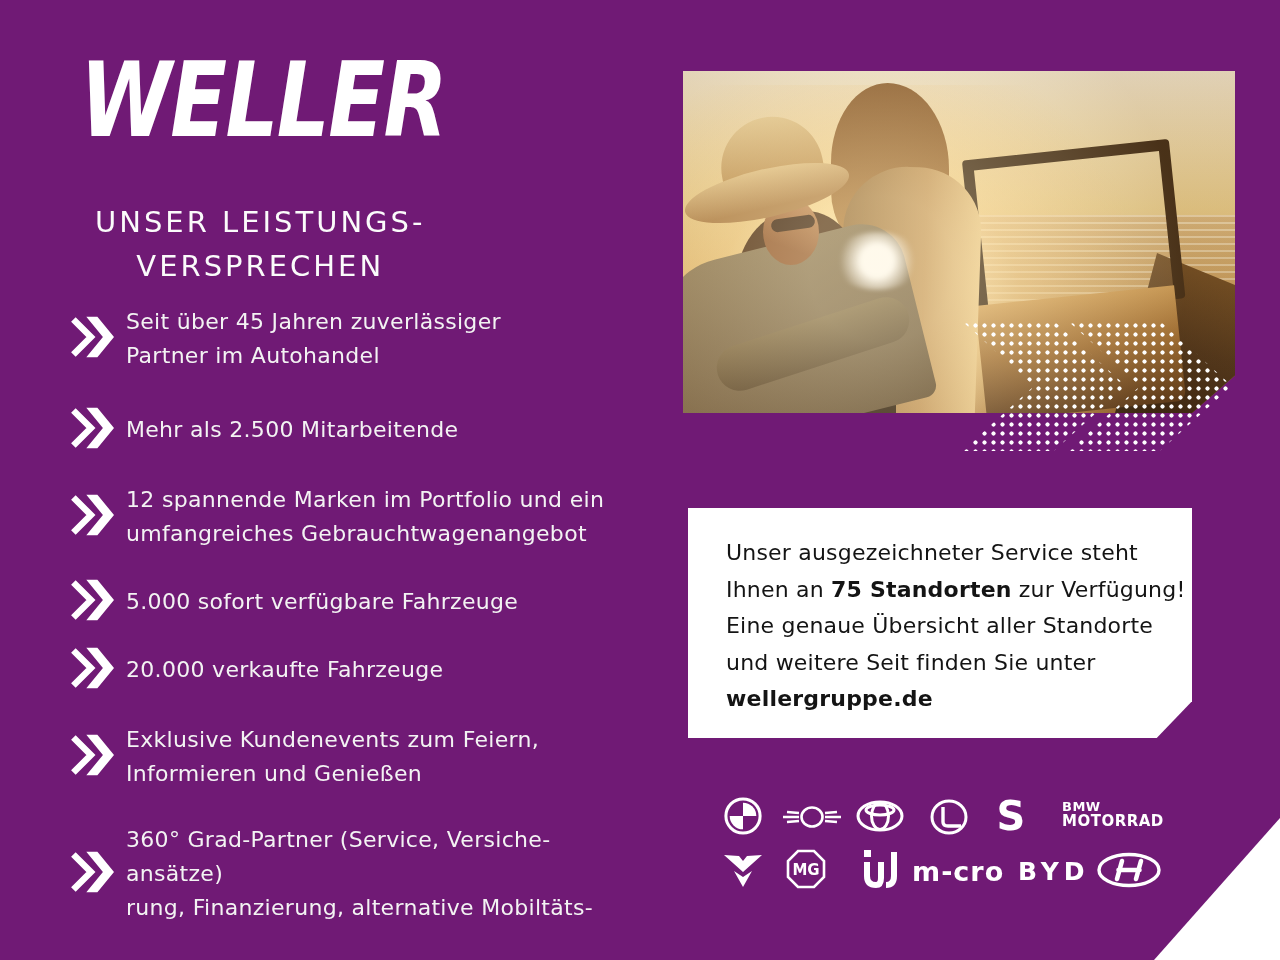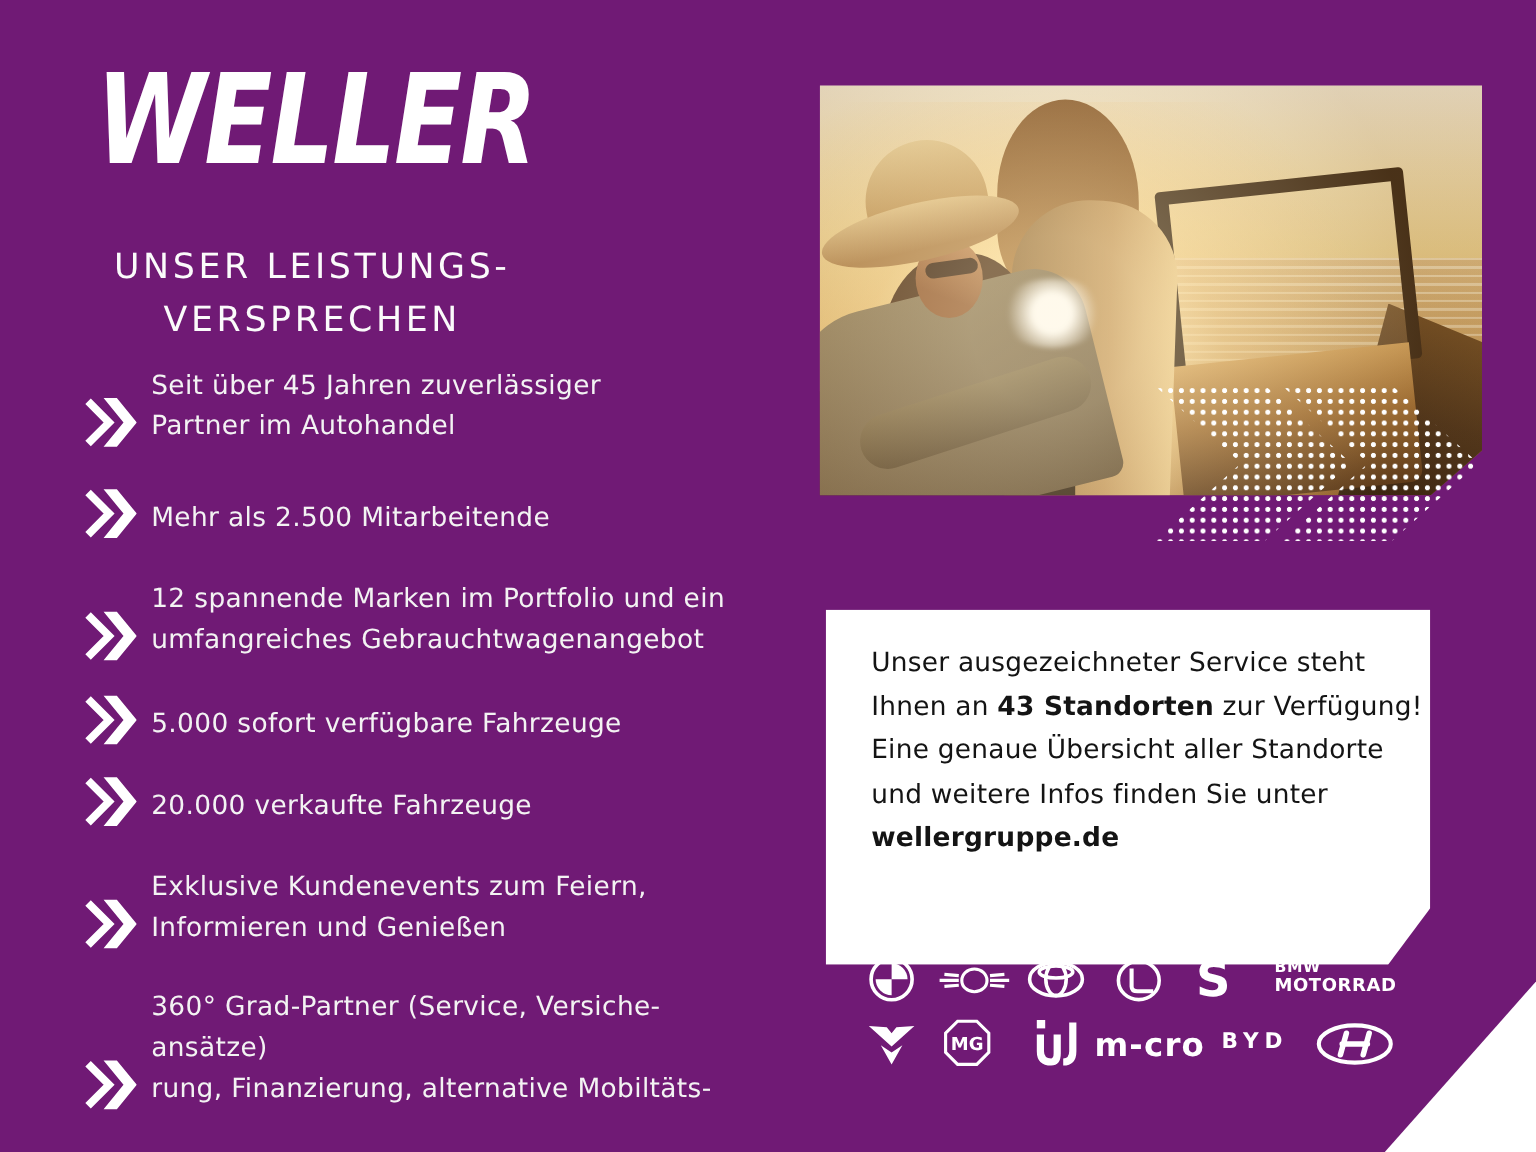--- a/index.html
+++ b/index.html
@@ -4,21 +4,21 @@
 <style>
   html,body{margin:0;padding:0;background:#000;}
   .poster{position:relative;width:1280px;height:960px;background:#701a75;overflow:hidden;
           font-family:"DejaVu Sans","Liberation Sans",sans-serif;color:#fff;}
 
   
   .weller-logo{position:absolute;left:80px;top:48px;font-size:104px;font-weight:bold;font-style:italic;
                letter-spacing:-2px;transform:scale(.8,1);transform-origin:left top;line-height:1;color:#fff;white-space:nowrap;}
   .claim{position:absolute;left:95px;top:200px;font-size:29px;letter-spacing:3px;line-height:44px;color:#fbfbfb;text-align:center;}
 
-  .promise{position:absolute;left:66px;display:flex;align-items:flex-end;}
+  .promise{position:absolute;left:66px;display:flex;align-items:center;}
   .p-icon{width:48px;height:42px;flex:0 0 48px;}
   .p-text{margin:4px 0 0 12px;font-size:22px;line-height:34px;color:#f3f3f3;letter-spacing:.3px;}
   .pr1{top:301px}.pr2{top:407px}.pr3{top:479px}.pr4{top:579px}.pr5{top:647px}.pr6{top:719px}.pr7{top:819px}
 
   
   .photo{position:absolute;left:683px;top:71px;width:552px;height:342px;overflow:hidden;
          clip-path:polygon(0 0,100% 0,100% 89%,92.2% 100%,0 100%);
          background:linear-gradient(180deg,#f7efd9 0%,#f5e4b6 20%,#f0d795 40%,#e8c47a 58%,#d2a258 78%,#8d5d2a 100%);}
   .photo *{position:absolute;}
   .sea{left:42%;top:42%;right:0;height:32%;
@@ -61,34 +61,34 @@
 
   
   .dots{position:absolute;width:164px;height:130px;
         background-image:radial-gradient(circle,#fff 1.8px,rgba(255,255,255,0) 2.4px);
         background-size:9px 9px;
         clip-path:polygon(0 0,56% 0,100% 50%,56% 100%,0 100%,44% 50%);}
   .dots1{left:962px;top:321px;}
   .dots2{left:1068px;top:321px;}
 
   
-  .service-box{position:absolute;left:688px;top:508px;width:504px;height:296px;background:#fff;
+  .service-box{position:absolute;left:688px;top:508px;width:504px;height:230px;background:#fff;
                clip-path:polygon(0 0,100% 0,100% 84%,93% 100%,0 100%);
                box-sizing:border-box;padding:27px 30px 0 38px;color:#141414;}
   .sb-line{font-size:22px;line-height:36.5px;letter-spacing:.2px;white-space:nowrap;}
   .sb-line b{font-weight:bold;}
 
   
   .logo{position:absolute;display:flex;align-items:center;justify-content:center;}
   .logo svg{display:block;}
   .txtlogo{font-weight:bold;color:#fff;white-space:nowrap;}
   .bmw-motorrad{left:1062px;top:799px;font-size:13px;line-height:15px;letter-spacing:.5px;}
   .bmw-motorrad .l2{font-size:15px;letter-spacing:.5px;}
   .mcro{left:912px;top:856px;font-size:27px;letter-spacing:1px;}
-  .byd{left:1018px;top:857px;font-size:18px;letter-spacing:5px;}
+  .byd{left:1018px;top:857px;font-size:25px;letter-spacing:5px;}
   .mg-text{font-size:15px;font-weight:bold;fill:#fff;}
 
   
   .corner{position:absolute;left:1154px;top:818px;width:126px;height:142px;background:#fff;
           clip-path:polygon(100% 0,100% 100%,0 100%);}
 </style>
 </head>
 <body>
 
 <div class="poster">
@@ -194,23 +194,23 @@
     <div class="w1-hat-crown"></div>
     <div class="w1-hat-brim"></div>
     <div class="sun-core"></div>
     <div class="photo-tint"></div>
   </div>
   <div class="dots dots1"></div>
   <div class="dots dots2"></div>
 
   <div class="service-box">
     <div class="sb-line">Unser ausgezeichneter Service steht</div>
-    <div class="sb-line"><span>Ihnen an </span><b>43 Standorten</b><span> zur Verfügung!</span></div>
+    <div class="sb-line"><span>Ihnen an </span><b>75 Standorten</b><span> zur Verfügung!</span></div>
     <div class="sb-line">Eine genaue Übersicht aller Standorte</div>
-    <div class="sb-line">und weitere Infos finden Sie unter</div>
+    <div class="sb-line">und weitere Seit finden Sie unter</div>
     <div class="sb-line"><b>wellergruppe.de</b></div>
   </div>
 
   <div class="logo" style="left:724px;top:797px;">
     <svg width="38" height="38" viewBox="0 0 40 40">
       <circle cx="20" cy="20" r="18" fill="none" stroke="#fff" stroke-width="3.2"></circle>
       <path d="M20 6 A14 14 0 0 1 34 20 L20 20 Z" fill="#fff"></path>
       <path d="M20 34 A14 14 0 0 1 6 20 L20 20 Z" fill="#fff"></path>
     </svg>
   </div>

